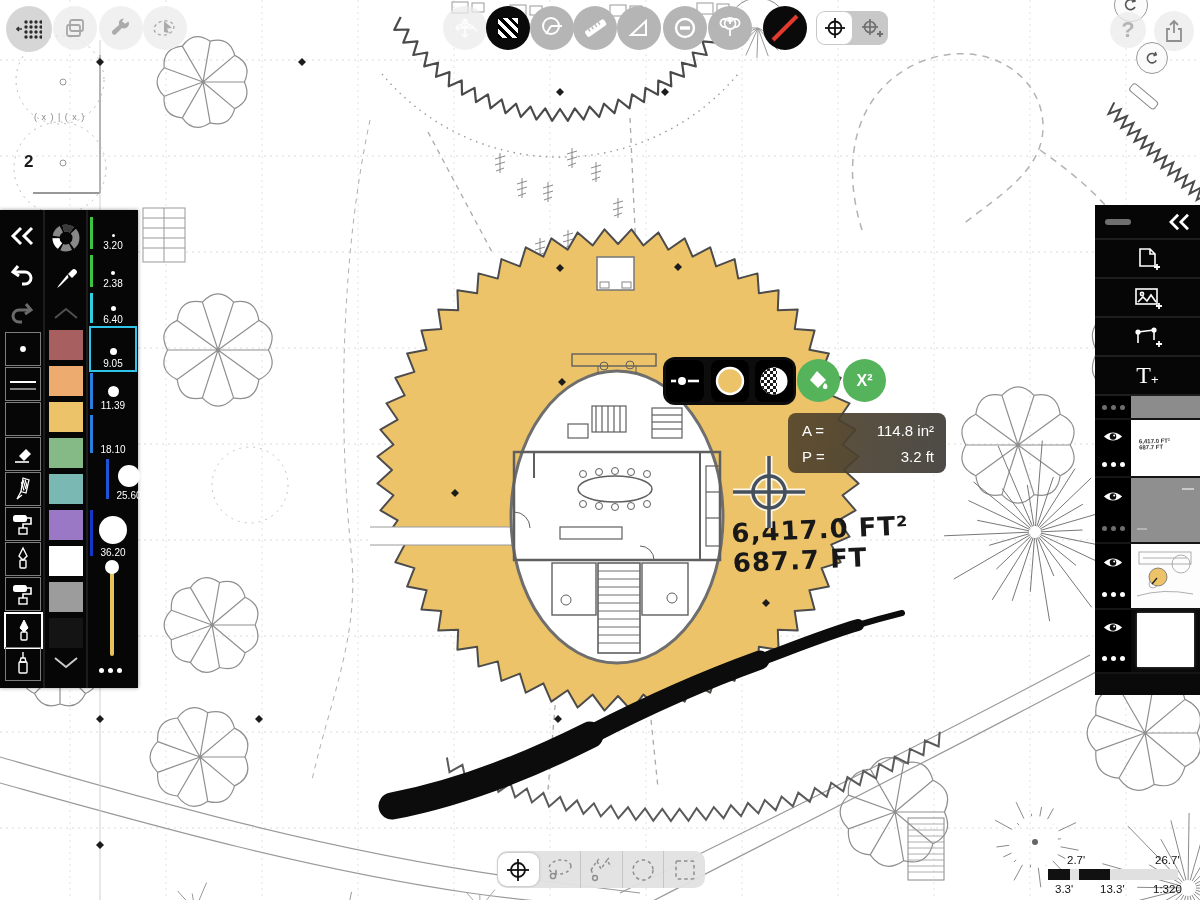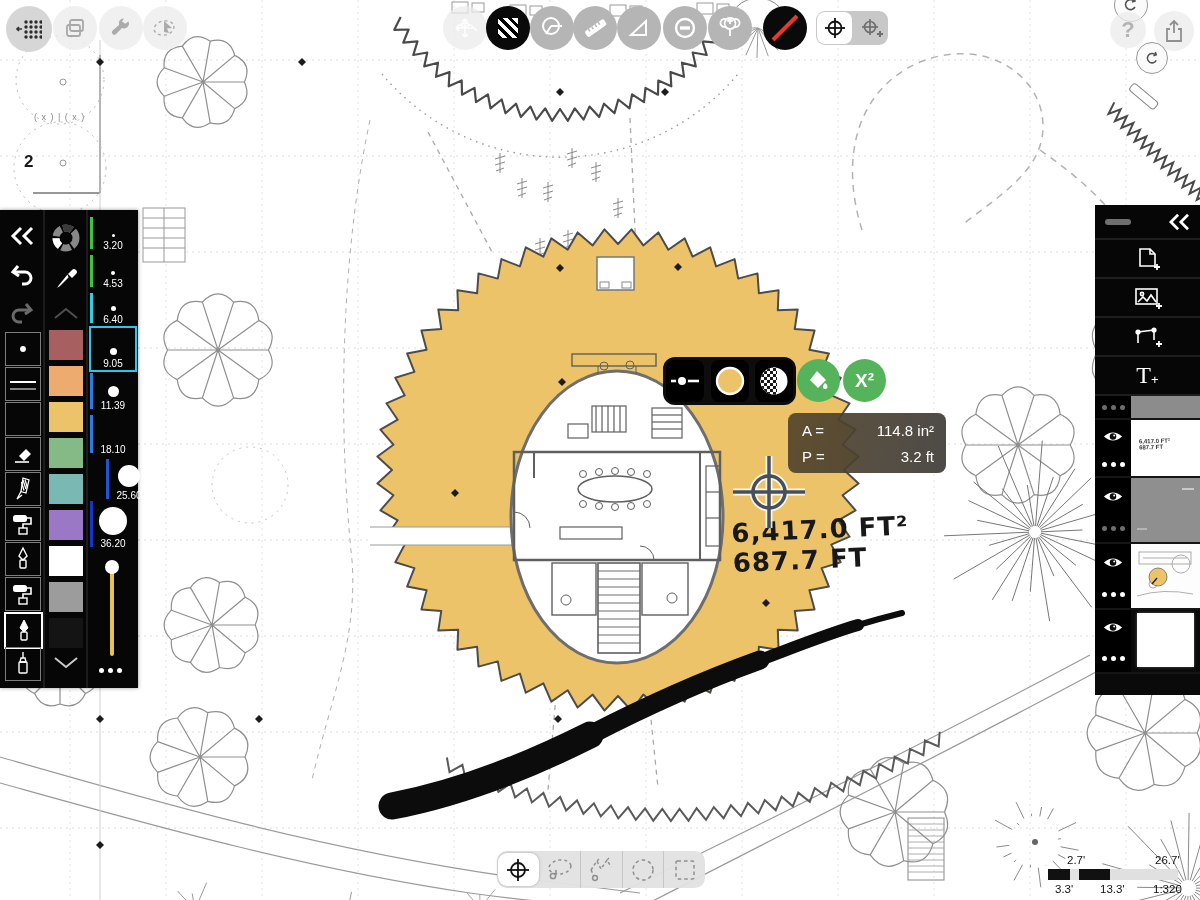--- a/index.html
+++ b/index.html
@@ -545,21 +545,21 @@
 
     <div class="lp-col" style="left:88px;width:50px;">
       <div class="size-row" style="top:4px;height:38px;">
         <span class="tick" style="background: rgb(62, 196, 62);"></span>
         <span class="dot" style="width:3px;height:3px;"></span>
         <span class="lbl">3.20</span>
       </div>
       <div class="size-row" style="top:42px;height:38px;">
         <span class="tick" style="background: rgb(62, 196, 62);"></span>
         <span class="dot" style="width:4px;height:4px;"></span>
-        <span class="lbl">4.53</span>
+        <span class="lbl">2.38</span>
       </div>
       <div class="size-row" style="top:80px;height:36px;">
         <span class="tick" style="background: rgb(47, 208, 224);"></span>
         <span class="dot" style="width:5px;height:5px;"></span>
         <span class="lbl">6.40</span>
       </div>
       <div class="size-row size-sel" style="top:116px;height:42px;left:1px;width:44px;">
         <span class="dot" style="width:7px;height:7px;"></span>
         <span class="lbl">9.05</span>
       </div>
@@ -571,21 +571,21 @@
       <div class="size-row" style="top:202px;height:44px;gap:46px;">
         <span class="tick" style="background: rgb(43, 125, 224);"></span>
         <span class="dot" style="width:16px;height:16px;"></span>
         <span class="lbl">18.10</span>
       </div>
       <div class="size-row" style="top:246px;height:46px;margin-left:16px;">
         <span class="tick" style="background: rgb(30, 84, 216);"></span>
         <span class="dot" style="width:22px;height:22px;"></span>
         <span class="lbl">25.60</span>
       </div>
-      <div class="size-row" style="top:288px;height:52px;">
+      <div class="size-row" style="top:297px;height:52px;">
         <span class="tick" style="background: rgb(20, 55, 200);"></span>
         <span class="dot" style="width:28px;height:28px;filter:blur(.6px);"></span>
         <span class="lbl">36.20</span>
       </div>
 
       <div class="abs" style="left:16px;top:350px;width:16px;height:100px;">
         <div class="abs" style="left:6px;top:8px;width:4px;height:88px;background:#e6c25a;border-radius:2px;"></div>
         <div class="abs" style="left:1px;top:0;width:14px;height:14px;border-radius:50%;background:#fff;"></div>
       </div>
       <div class="dots3 abs" style="left:11px;top:458px;">
@@ -757,21 +757,21 @@
     </div>
   </div>
   <div class="greenbtn" style="left:797px;top:359px;">
     <svg width="24" height="24" viewBox="0 0 24 24">
       <path d="M10,2 L19,11 L11,19 L3,11 Z" fill="#fff"></path>
       <path d="M3,11 h16" stroke="#55b35c" stroke-width="0"></path>
       <path d="M18,14 q3,2 2.4,4.6 a2.4,2.4 0 0 1 -4.6,-0.6 q0.4,-2.4 2.2,-4z" fill="#fff"></path>
     </svg>
   </div>
   <div class="greenbtn" style="left:843px;top:359px;">
-    <span style="font-size:19px;font-weight:700;">X²</span>
+    <span style="font-size:16px;font-weight:700;">X²</span>
   </div>
 
   <div id="measure-tip" class="abs">
     <div class="tip-row">
       <span>A =</span>
       <span>114.8 in²</span>
     </div>
     <div class="tip-row">
       <span>P =</span>
       <span>3.2 ft</span>

